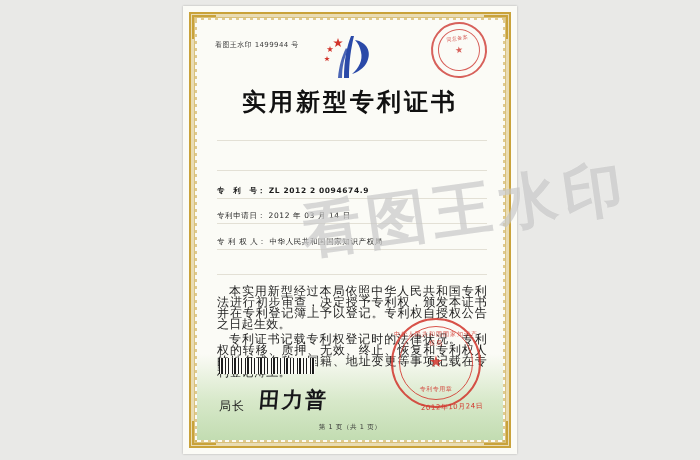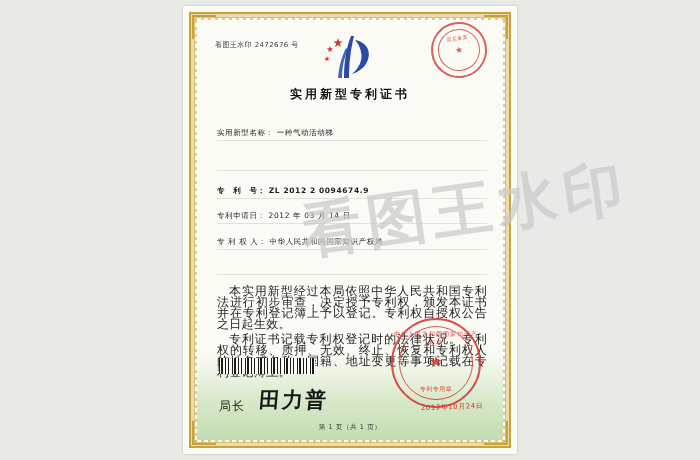--- a/index.html
+++ b/index.html
@@ -130,21 +130,21 @@
     height: 46px;
   }
 
   
   #doc-title {
     position: absolute;
     left: 0; right: 0;
     top: 80px;
     text-align: center;
     font-family: "DejaVu Serif", serif;
-    font-size: 12px;
+    font-size: 24px;
     font-weight: bold;
     letter-spacing: 3px;
     color: #111;
   }
 
   
   .field {
     position: absolute;
     left: 34px;
     right: 30px;
@@ -312,21 +312,21 @@
     <div id="frame-inner"></div>
     <div class="corner tl"></div>
     <div class="corner tr"></div>
     <div class="corner bl"></div>
     <div class="corner br"></div>
 
     <div id="green-wash"></div>
 
     <div id="serial">
       <span>看图王水印</span>
-      <span>2472676 号</span>
+      <span>1499944 号</span>
     </div>
 
     <div id="top-seal">
       <div class="seal-inner"></div>
       <div class="seal-text">同意备案</div>
       <div class="seal-star">★</div>
     </div>
 
     <div id="logo">
       <svg viewBox="0 0 72 46" width="72" height="46" aria-hidden="true">
@@ -338,24 +338,20 @@
         <g fill="#d2352c">
           <polygon points="24,4 25.2,7.4 28.8,7.4 25.9,9.6 27,13 24,10.9 21,13 22.1,9.6 19.2,7.4 22.8,7.4"></polygon>
           <polygon points="16,12 16.8,14.3 19.2,14.3 17.2,15.8 18,18.1 16,16.7 14,18.1 14.8,15.8 12.8,14.3 15.2,14.3"></polygon>
           <polygon points="13,22 13.7,24 15.8,24 14.1,25.3 14.8,27.3 13,26.1 11.2,27.3 11.9,25.3 10.2,24 12.3,24"></polygon>
         </g>
       </svg>
     </div>
 
     <div id="doc-title">实用新型专利证书</div>
 
-    <div class="field" id="f-name">
-      <span class="label">实用新型名称：</span>
-      <span class="value">一种气动活动梯</span>
-    </div>
     <div class="rule" style="top:134px"></div>
 
     <div class="rule" style="top:164px"></div>
 
     <div class="field" id="f-patno">
       <span class="label">专　利　号：</span>
       <span class="value">ZL 2012 2 0094674.9</span>
     </div>
     <div class="rule" style="top:192px"></div>
 

